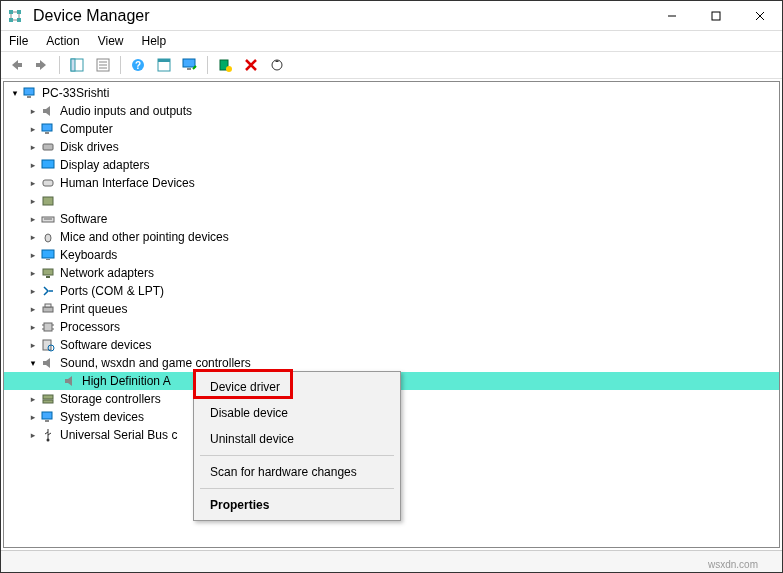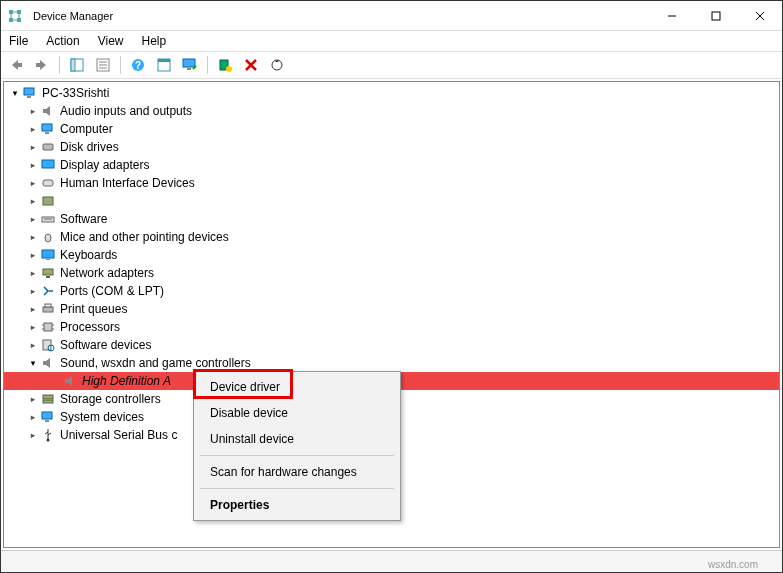--- a/index.html
+++ b/index.html
@@ -22,21 +22,21 @@
   
   .titlebar {
     height: 30px;
     display: flex;
     align-items: center;
     justify-content: space-between;
     padding-left: 6px;
     border-bottom: 1px solid #ddd;
   }
   .titlebar-left { display: flex; align-items: center; gap: 6px; }
-  .title-text { font-size: 11px; }
+  .title-text { font-size: 16px; }
   .title-controls { display: flex; height: 100%; }
   .title-btn {
     width: 44px; height: 30px;
     display: flex; align-items: center; justify-content: center;
     font-size: 14px;
   }
   .title-btn svg { stroke: #000; fill: none; }
   
   .menubar {
     height: 20px;
@@ -89,22 +89,21 @@
   .expander.open { color: #000; }
   .node-icon {
     width: 16px; height: 16px;
     display: flex; align-items: center; justify-content: center;
     margin-right: 4px;
   }
   .row-l0 { padding-left: 4px; }
   .row-l1 { padding-left: 22px; }
   .row-l2 { padding-left: 44px; }
   .selected {
-    background: #ef4444;
-    font-style: italic;
+    background: #5eead4;
   }
   
   .context-menu {
     position: absolute;
     left: 192px;
     top: 370px;
     width: 208px;
     background: #f2f2f2;
     border: 1px solid #999;
     box-shadow: 2px 2px 4px rgba(0,0,0,0.25);

